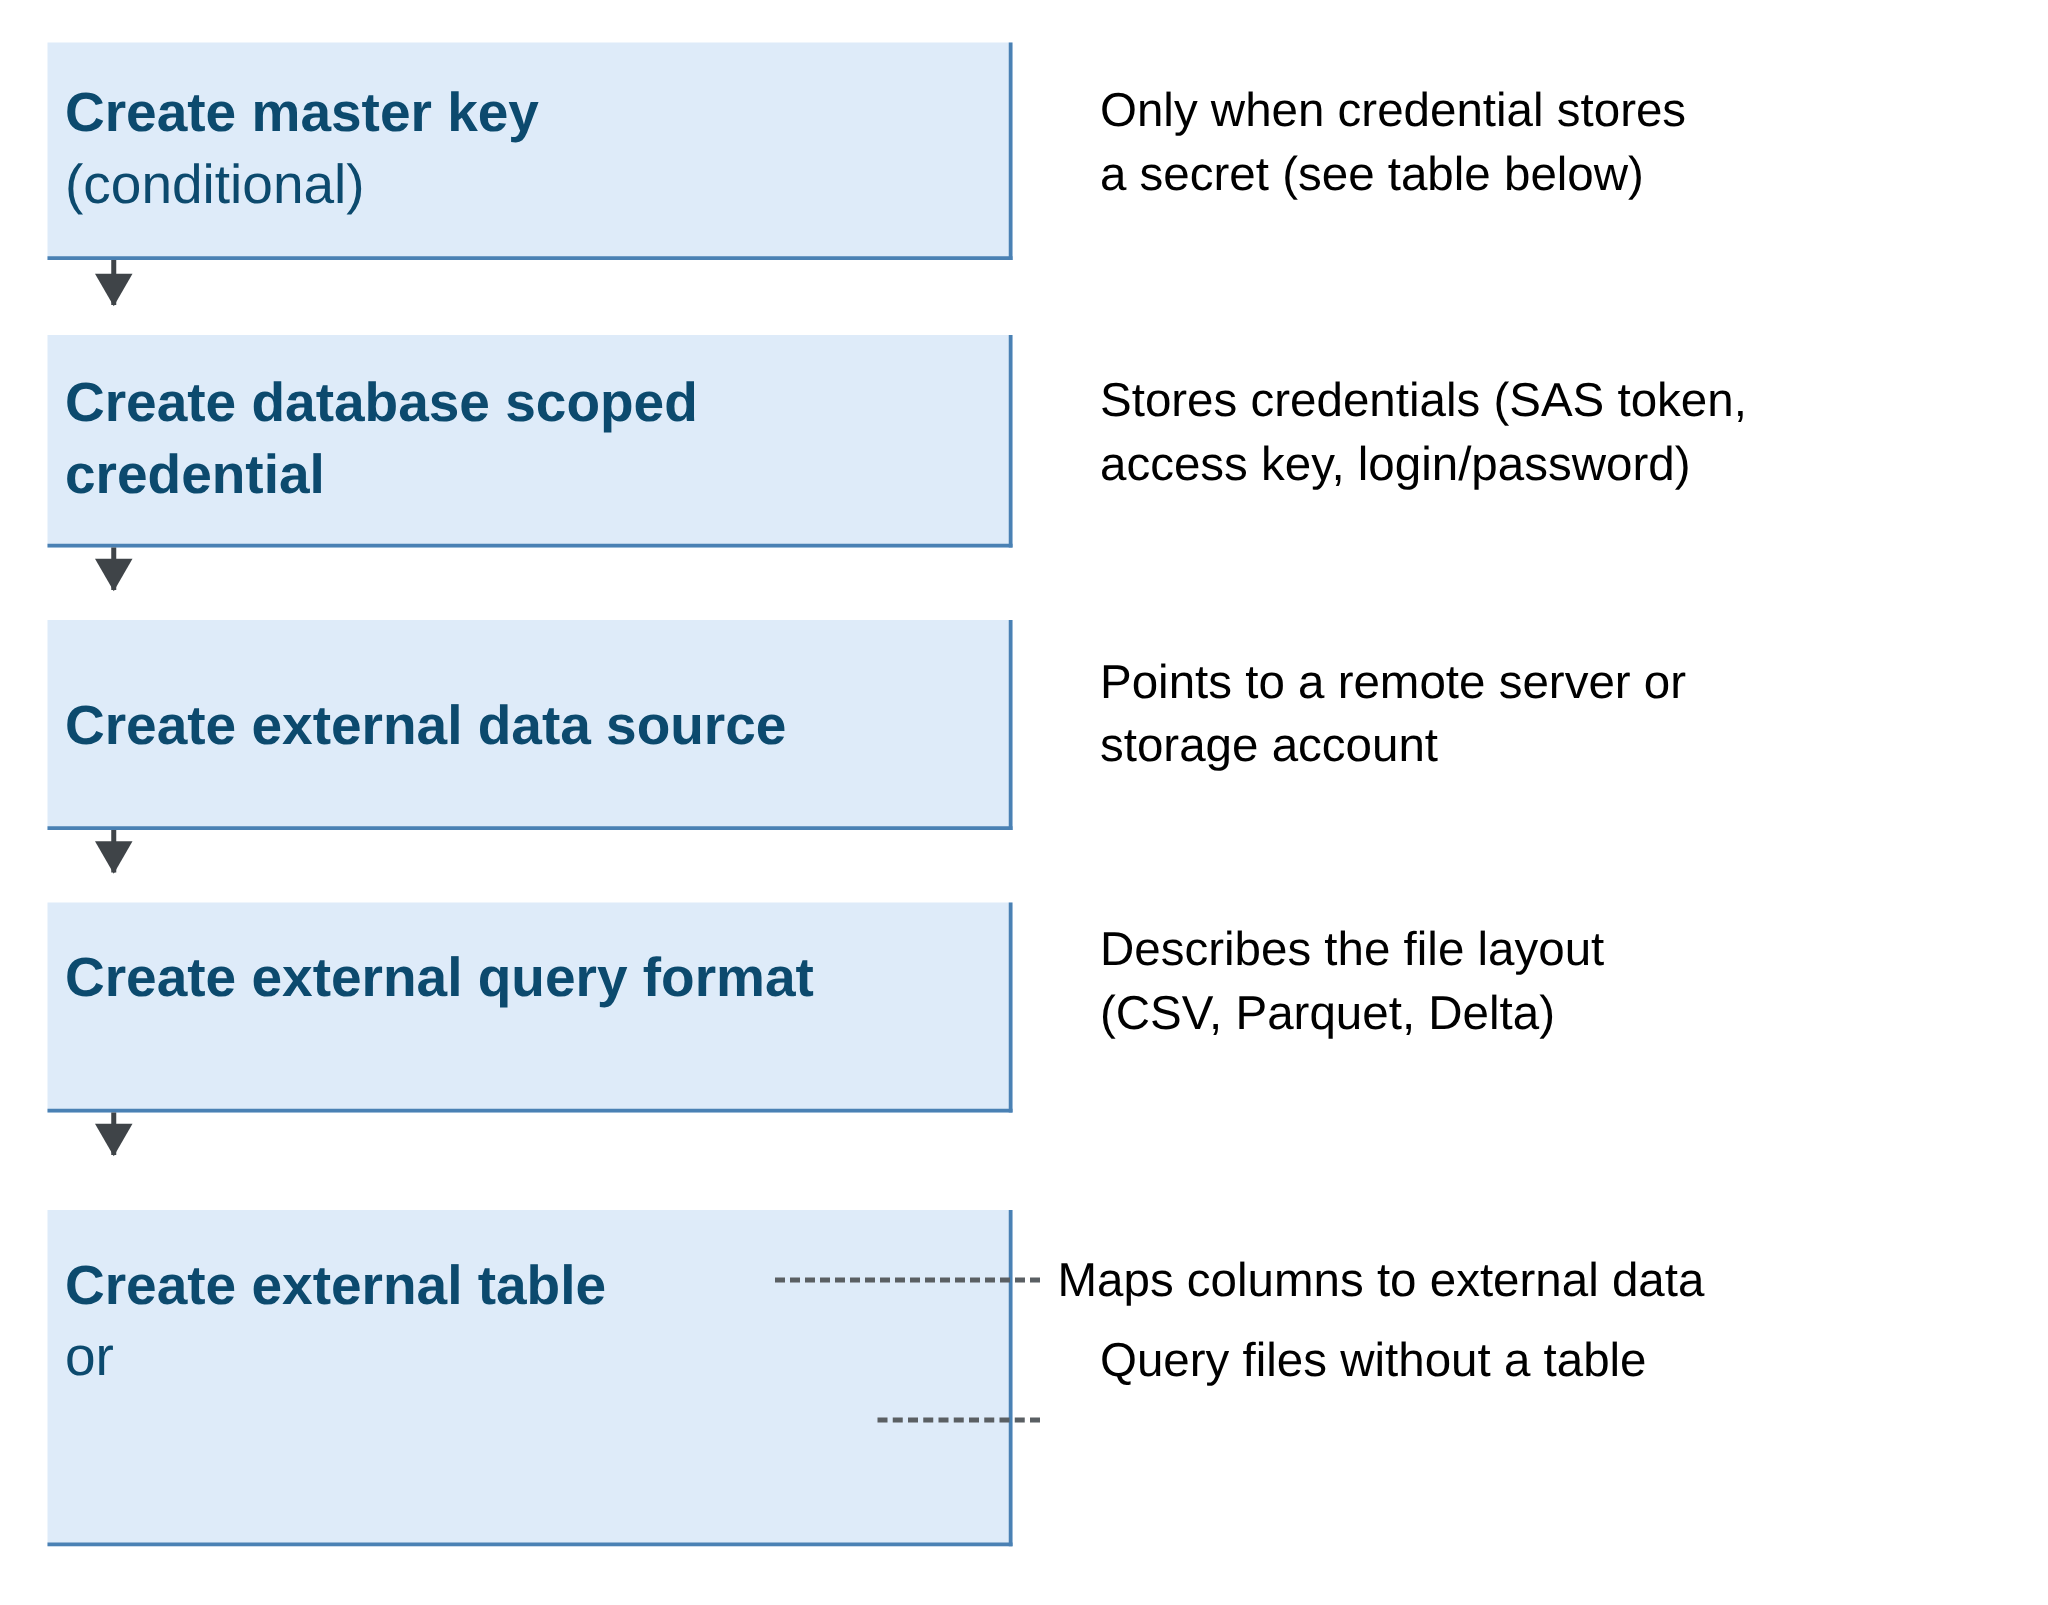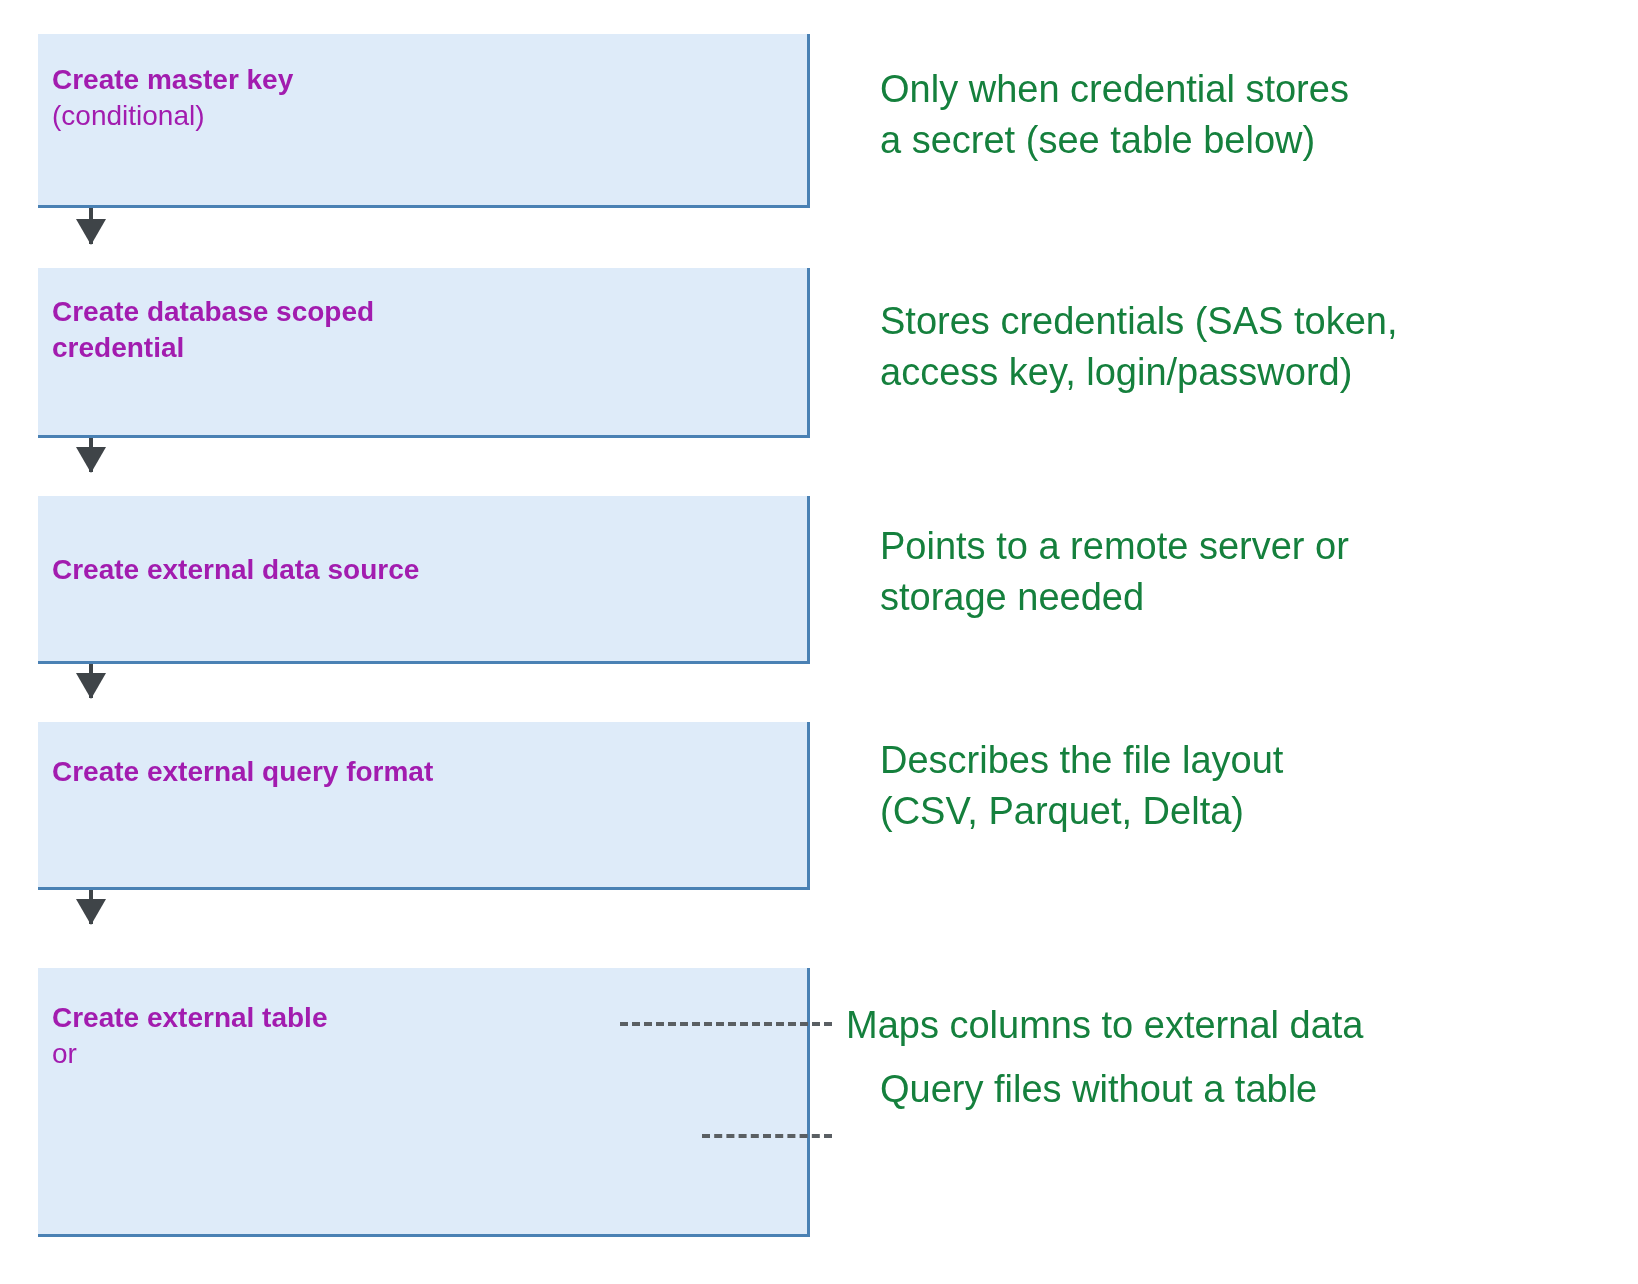--- a/index.html
+++ b/index.html
@@ -25,38 +25,38 @@
     position: absolute;
     background: #deebf9;
     border-bottom: 3px solid #4a81b4;
     border-right: 3px solid #4a81b4;
     box-sizing: border-box;
   }
   .step-text {
     position: absolute;
     left: 52px;
     right: 8px;
-    font-size: 28px;
+    font-size: 44px;
     line-height: 1.30;
-    color: #a21caf;
+    color: #0c4a6e;
     white-space: nowrap;
   }
   .step-text .t-strong {
     font-weight: bold;
   }
   .step-text .t-light {
     font-weight: normal;
   }
 
   
   .desc {
     position: absolute;
     font-size: 38px;
     line-height: 1.34;
-    color: #15803d;
+    color: #000000;
     white-space: nowrap;
   }
 
   
   .arrow {
     position: absolute;
     width: 4px;
     background: #3f4448;
   }
   .arrow::after {
@@ -107,21 +107,21 @@
   </div>
 
   <div class="arrow" style="left:89px; top:438px; height:34px;"></div>
 
   <div class="step-box" style="left:38px; top:496px; width:772px; height:168px;"></div>
   <div class="step-text" style="top:552px;">
     <div class="t-strong">Create external data source</div>
   </div>
   <div class="desc" style="left:880px; top:521px;">
     <div>Points to a remote server or</div>
-    <div>storage needed</div>
+    <div>storage account</div>
   </div>
 
   <div class="arrow" style="left:89px; top:664px; height:34px;"></div>
 
   <div class="step-box" style="left:38px; top:722px; width:772px; height:168px;"></div>
   <div class="step-text" style="top:754px;">
     <div class="t-strong">Create external query format</div>
   </div>
   <div class="desc" style="left:880px; top:735px;">
     <div>Describes the file layout</div>

